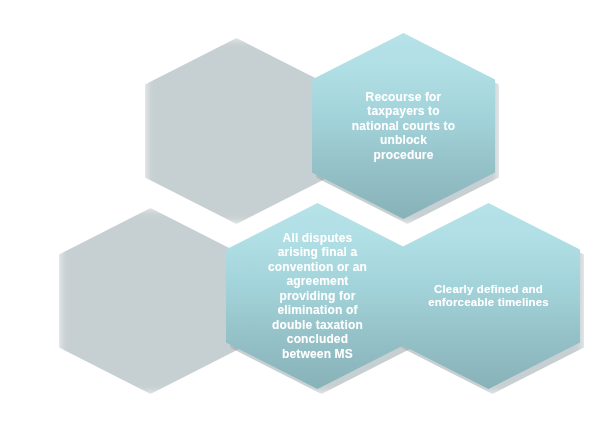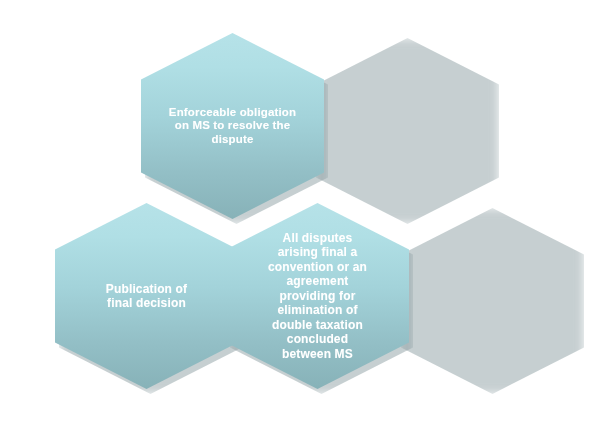--- a/index.html
+++ b/index.html
@@ -81,38 +81,40 @@
 <body>
 
 <div id="diagram">
 
   <div class="hex-shadow" id="shadow-top-left"></div>
   <div class="hex-shadow" id="shadow-top-right"></div>
   <div class="hex-shadow" id="shadow-bottom-left"></div>
   <div class="hex-shadow" id="shadow-bottom-center"></div>
   <div class="hex-shadow" id="shadow-bottom-right"></div>
 
-  <div class="hex" id="hex-top-left">
-    <span class="hex-label">Enforceable obligation
-on MS to resolve the
-dispute</span>
+
+  <div class="hex" id="hex-top-right">
+    <span class="hex-label tall">Recourse for
+taxpayers to
+national courts to
+unblock
+procedure</span>
   </div>
 
-
-  <div class="hex" id="hex-bottom-left">
-    <span class="hex-label tall">Publication of
-final decision</span>
-  </div>
 
   <div class="hex" id="hex-bottom-center">
     <span class="hex-label tall">All disputes
 arising final a
 convention or an
 agreement
 providing for
 elimination of
 double taxation
 concluded
 between MS</span>
   </div>
 
+  <div class="hex" id="hex-bottom-right">
+    <span class="hex-label">Clearly defined and
+enforceable timelines</span>
+  </div>
 
 </div>
 
 </body></html>

